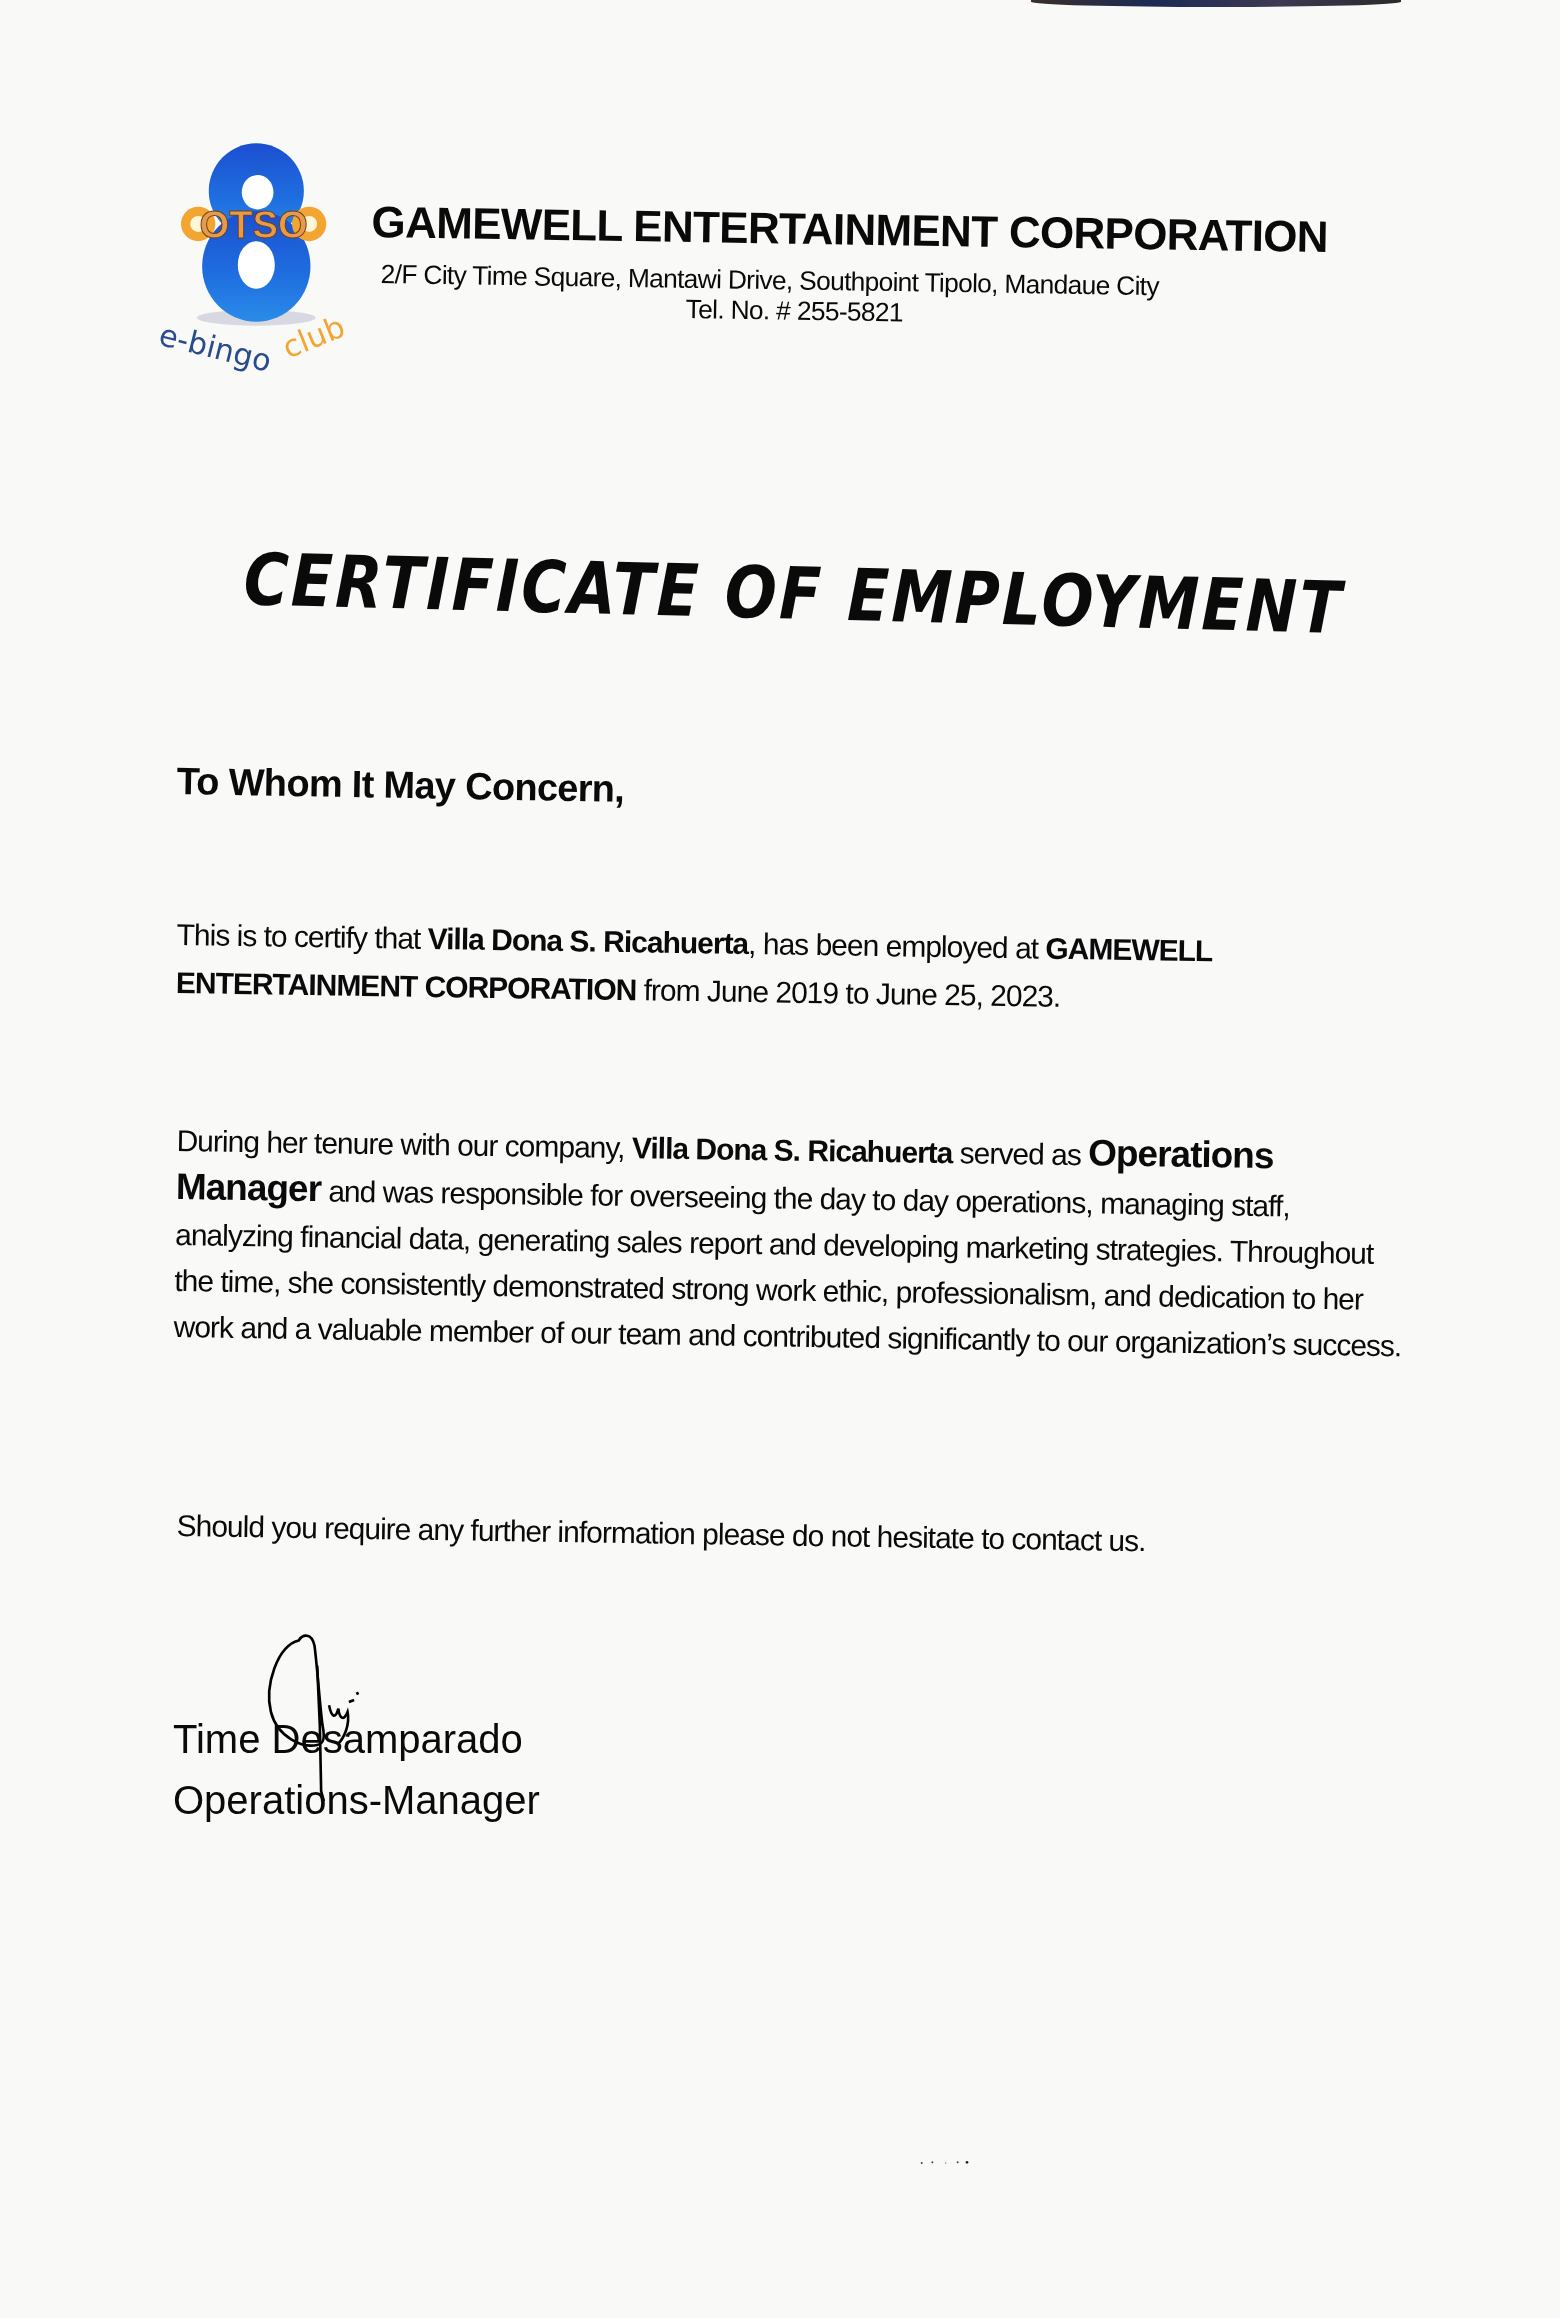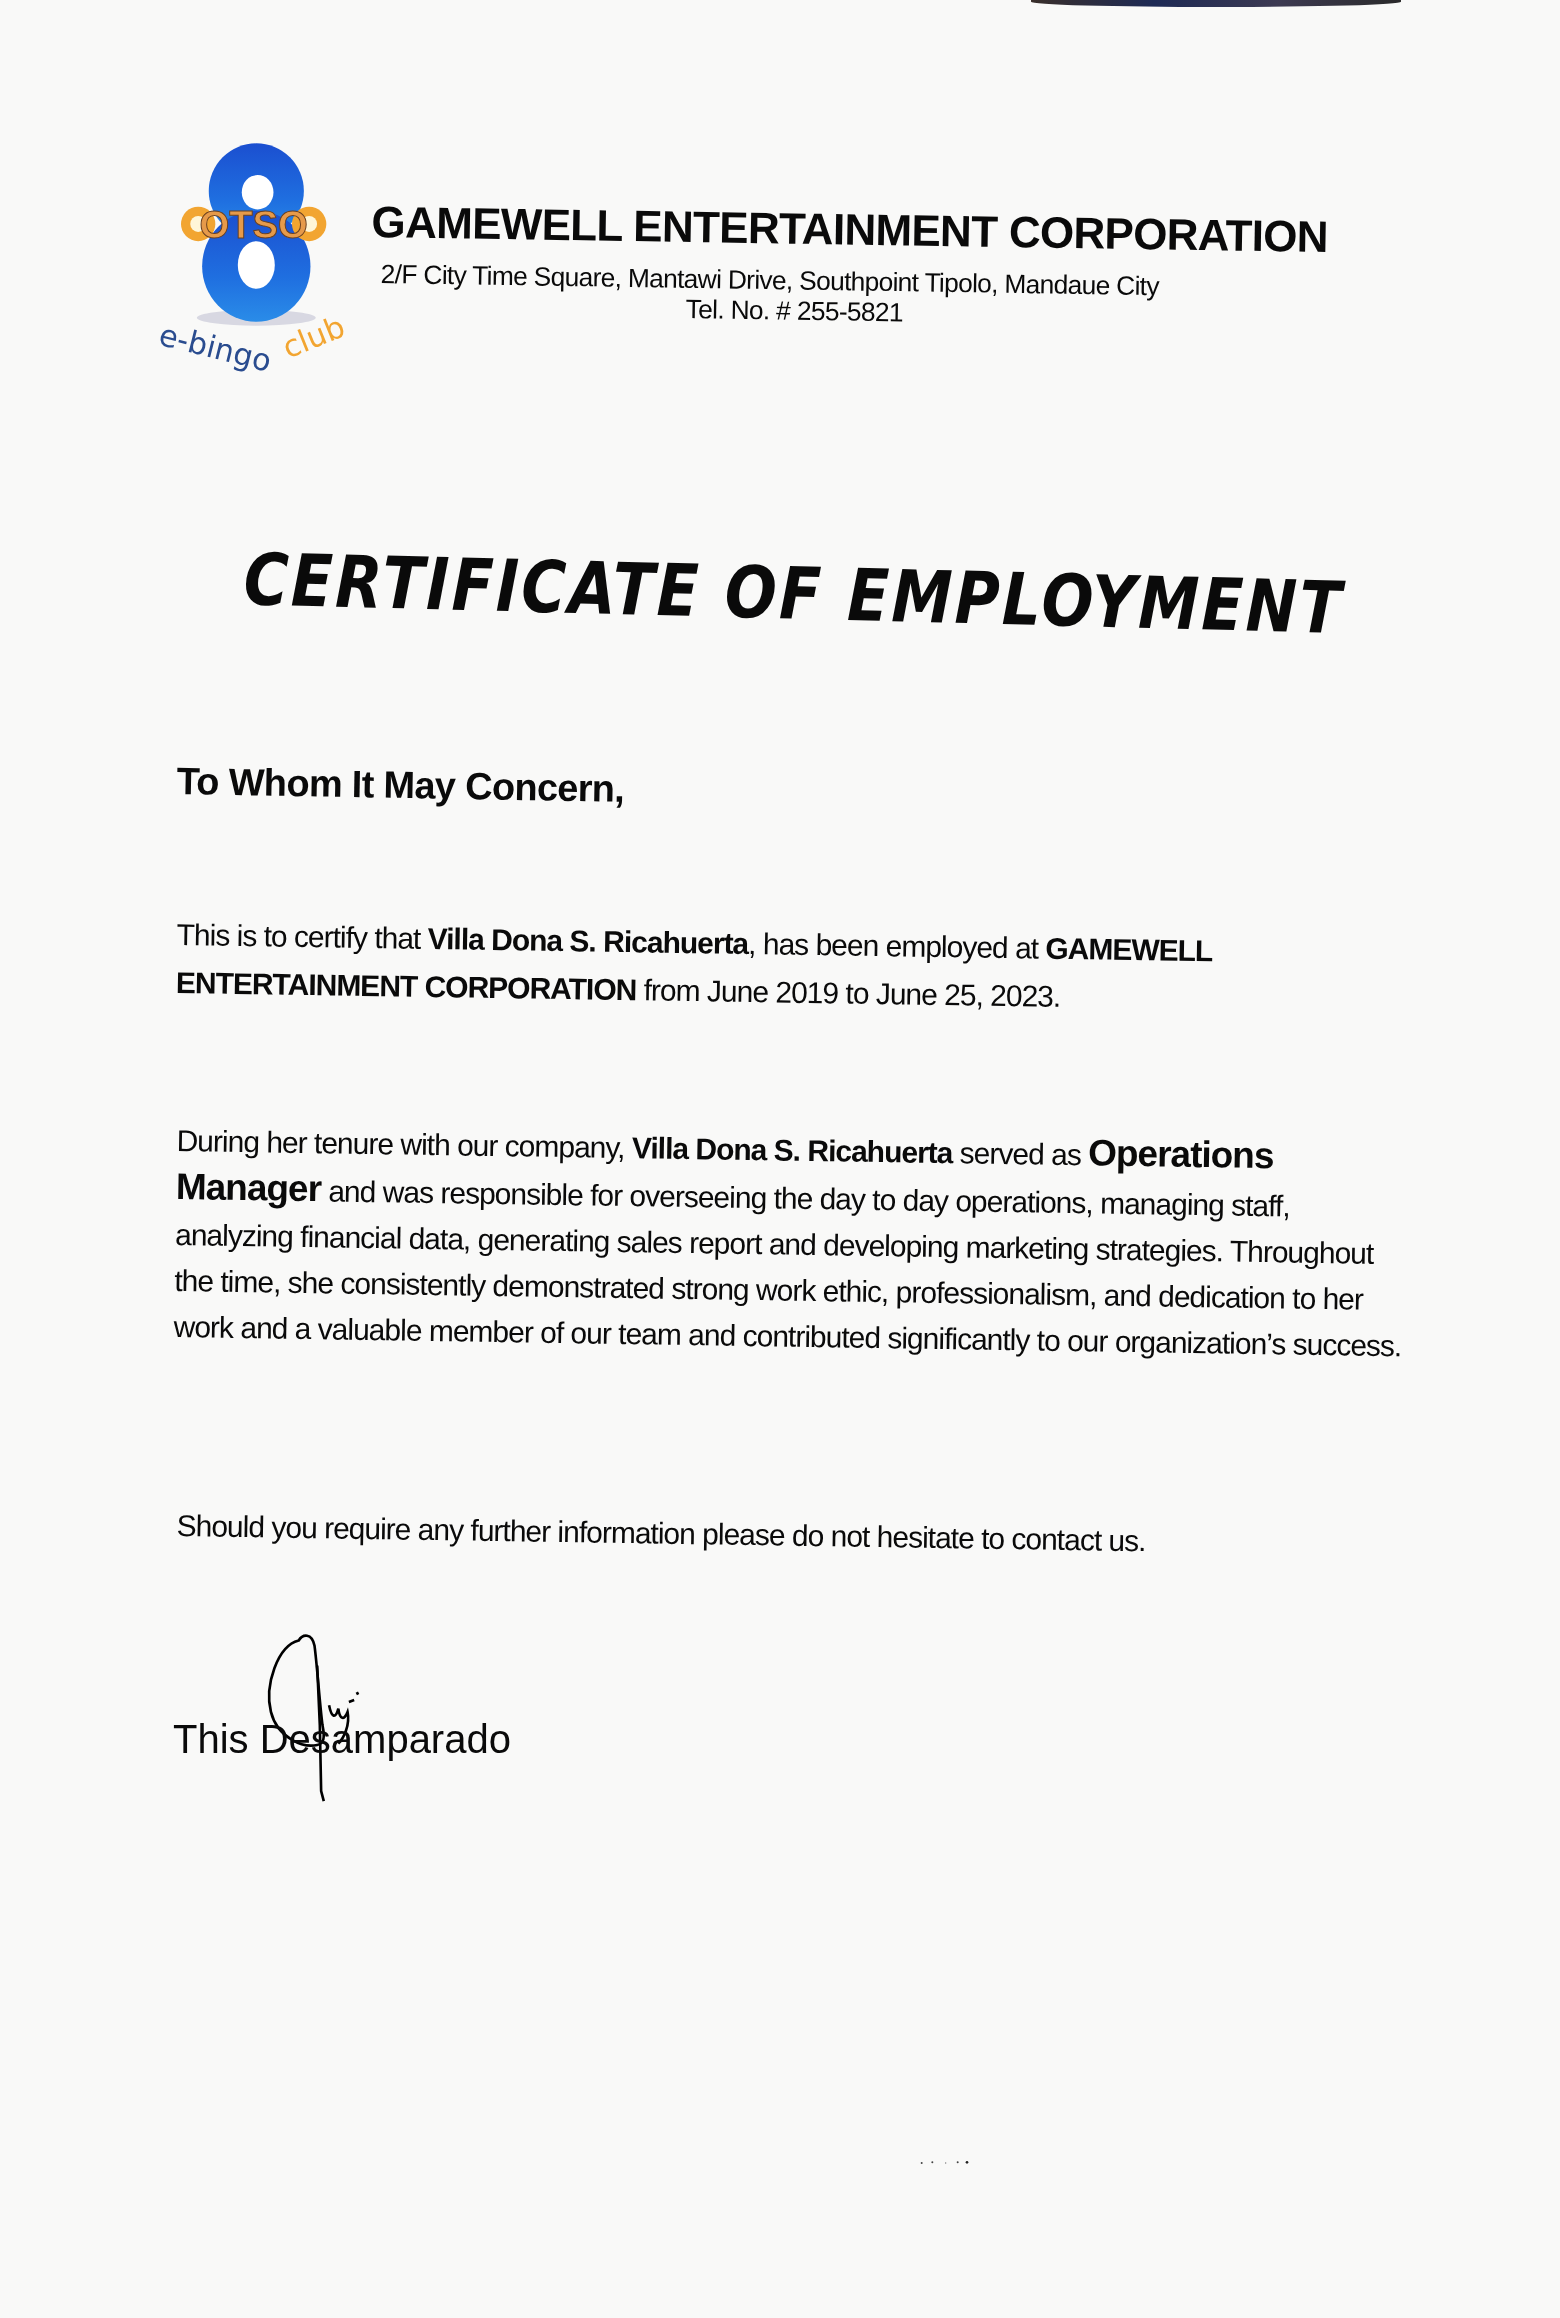--- a/index.html
+++ b/index.html
@@ -99,21 +99,22 @@
 <div class="para p3">Should you require any further information please do not hesitate to contact us.</div>
 
 <svg class="signature-svg" viewBox="0 0 260 280">
   <path d="M72 22 C40 30 20 90 30 130 C40 170 80 185 100 180 C110 178 112 170 108 150 C104 120 100 60 96 30 C92 10 78 12 72 22 Z" fill="none" stroke="#000" stroke-width="4"></path>
   <path d="M100 60 L104 150 L106 250 L110 265" fill="none" stroke="#000" stroke-width="4"></path>
   <path d="M118 120 C122 140 128 140 132 125 C134 140 140 145 146 130 C150 150 140 170 132 178" fill="none" stroke="#000" stroke-width="4"></path>
   <path d="M148 115 L156 112 M160 100 L162 104" fill="none" stroke="#000" stroke-width="4"></path>
 </svg>
 
 <div class="signer">
-  <div>This Desamparado</div>
+  <div>Time Desamparado</div>
+  <div>Operations-Manager</div>
 </div>
 
 <svg class="speck" viewBox="0 0 90 6">
   <circle cx="4" cy="3" r="1.5" fill="#444"></circle>
     <circle cx="20" cy="2" r="1.5" fill="#444"></circle>
   <circle cx="40" cy="3" r="1" fill="#777"></circle>
     <circle cx="58" cy="2" r="1.5" fill="#444"></circle>
     <circle cx="72" cy="2" r="2" fill="#222"></circle>
 </svg>
 

